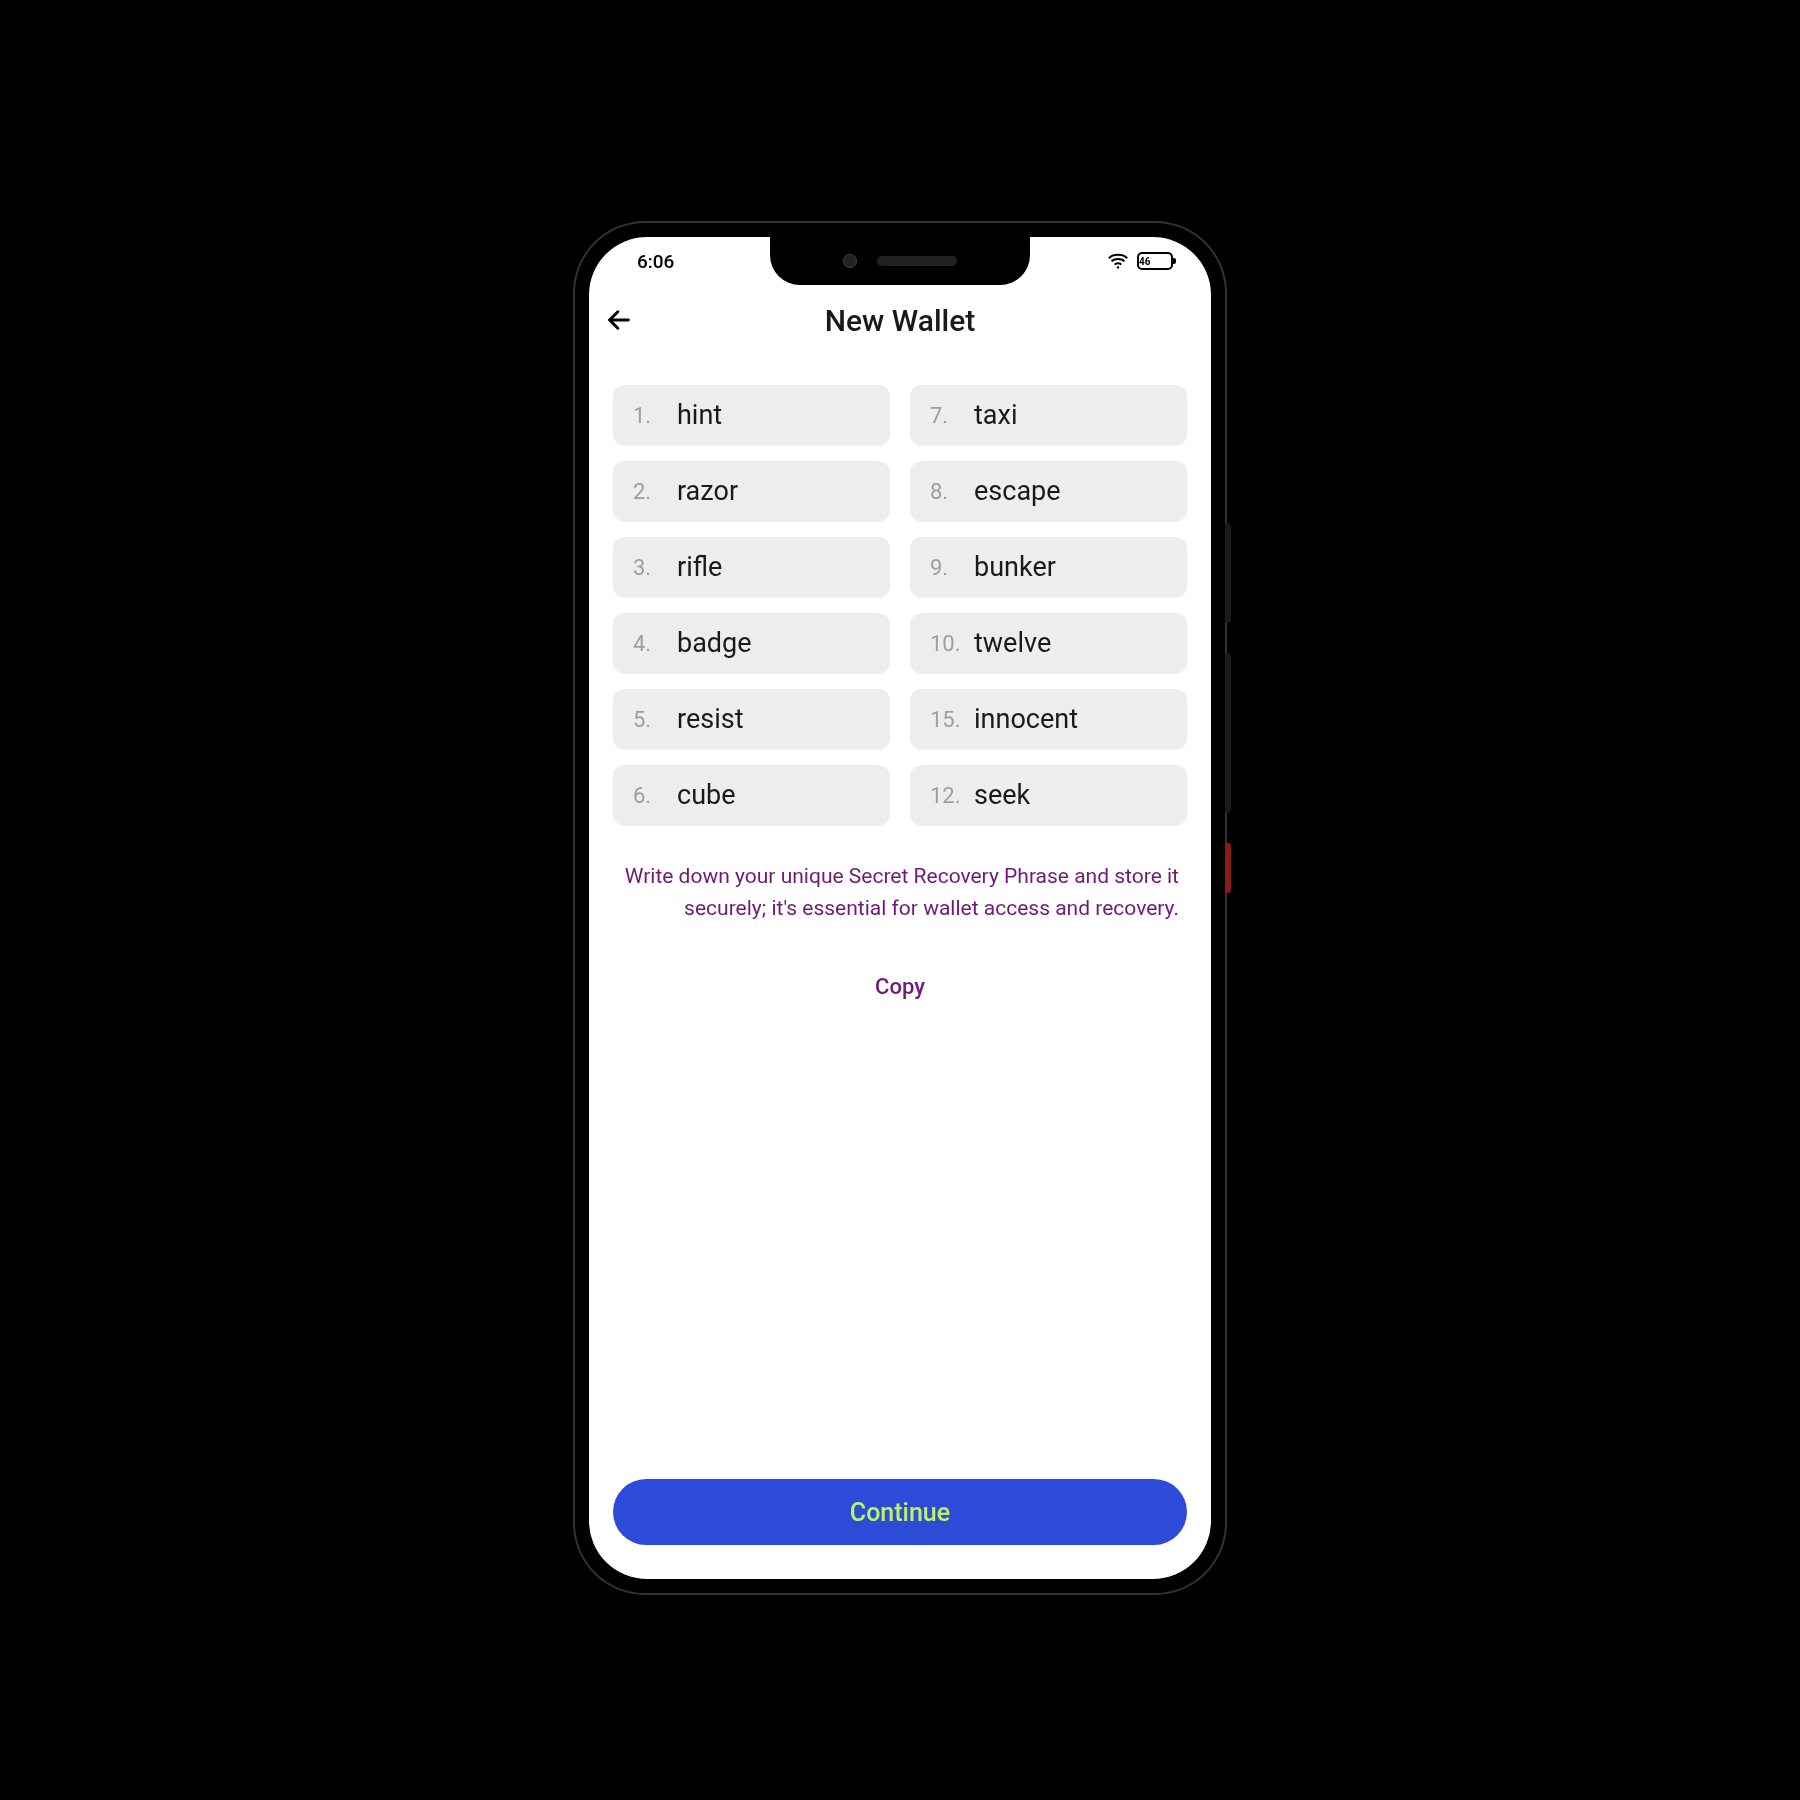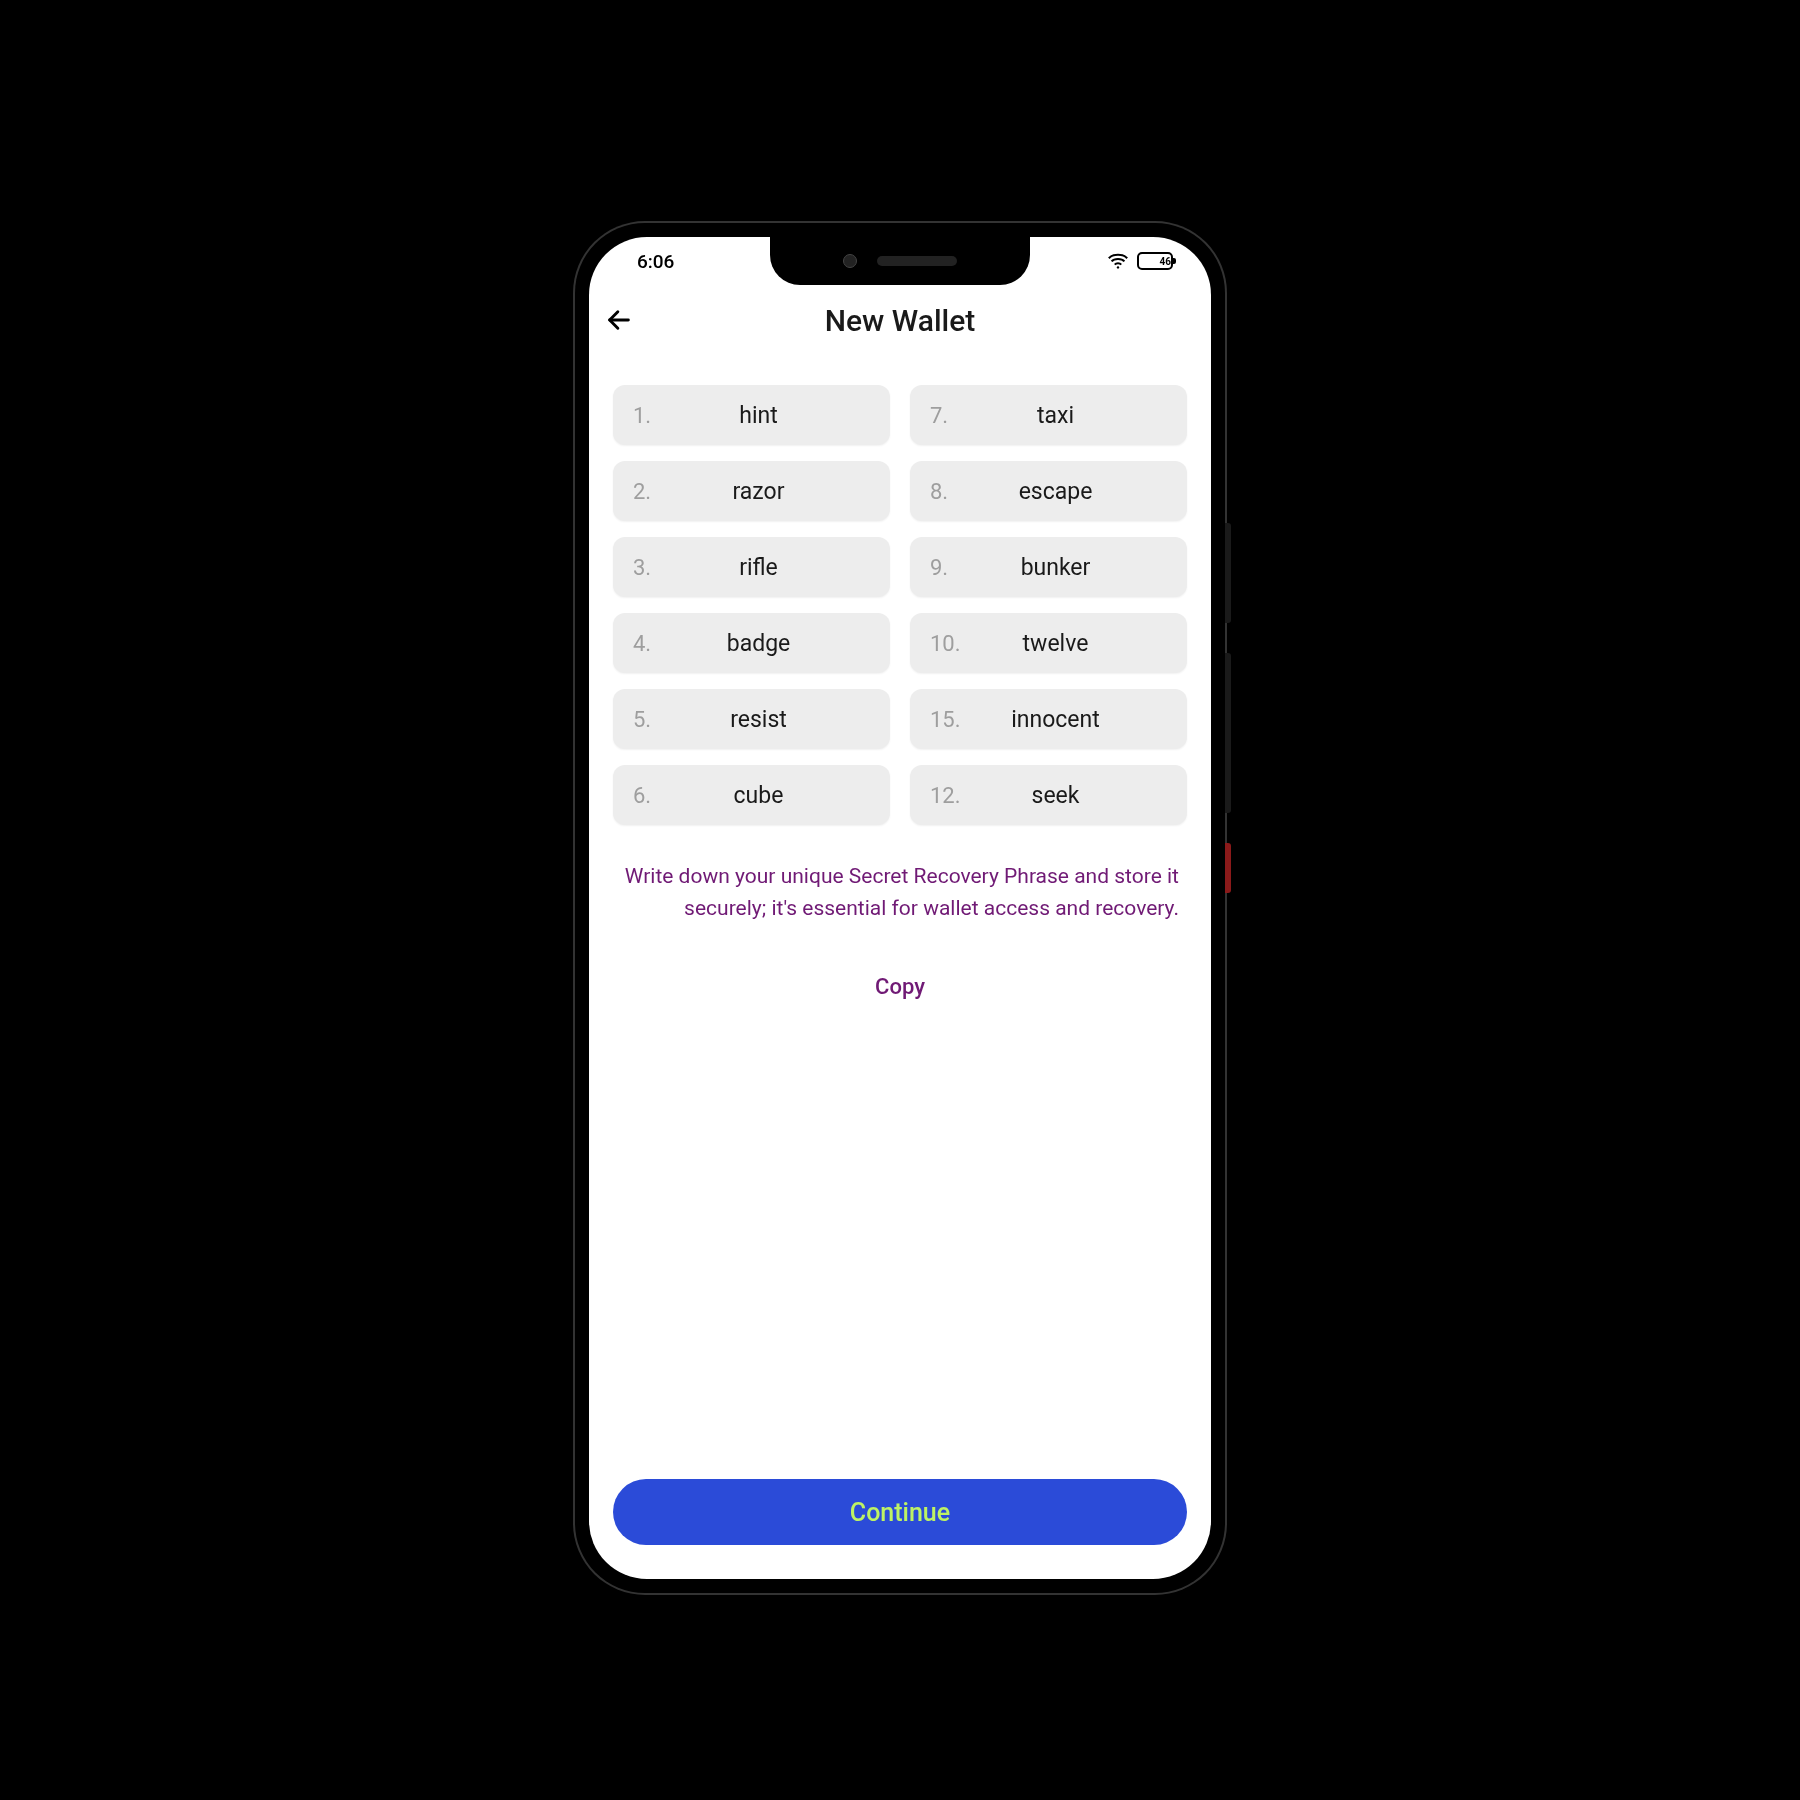--- a/index.html
+++ b/index.html
@@ -114,21 +114,21 @@
       display: block;
     }
     .battery-icon {
       width: 36px;
       height: 18px;
       border: 2px solid #000;
       border-radius: 5px;
       position: relative;
       display: flex;
       align-items: center;
-      justify-content: flex-end;
+      justify-content: flex-start;
       font-size: 10px;
       font-weight: 700;
     }
     .battery-icon::after {
       content: "";
       position: absolute;
       right: -5px;
       top: 4px;
       width: 3px;
       height: 6px;
@@ -183,22 +183,21 @@
       box-shadow: 0 1px 2px rgba(0,0,0,0.06);
     }
     .phrase-num {
       color: #9e9e9e;
       font-size: 22px;
       width: 44px;
       flex-shrink: 0;
     }
     .phrase-word {
       flex: 1;
-      text-align: center;
-      font-size: 23px;
+      font-size: 27px;
       color: #1a1a1a;
       padding-right: 30px;
     }
     .instructions {
       margin-top: 36px;
       text-align: right;
       color: #701a75;
       font-size: 21px;
       line-height: 1.5;
       padding: 0 8px;

